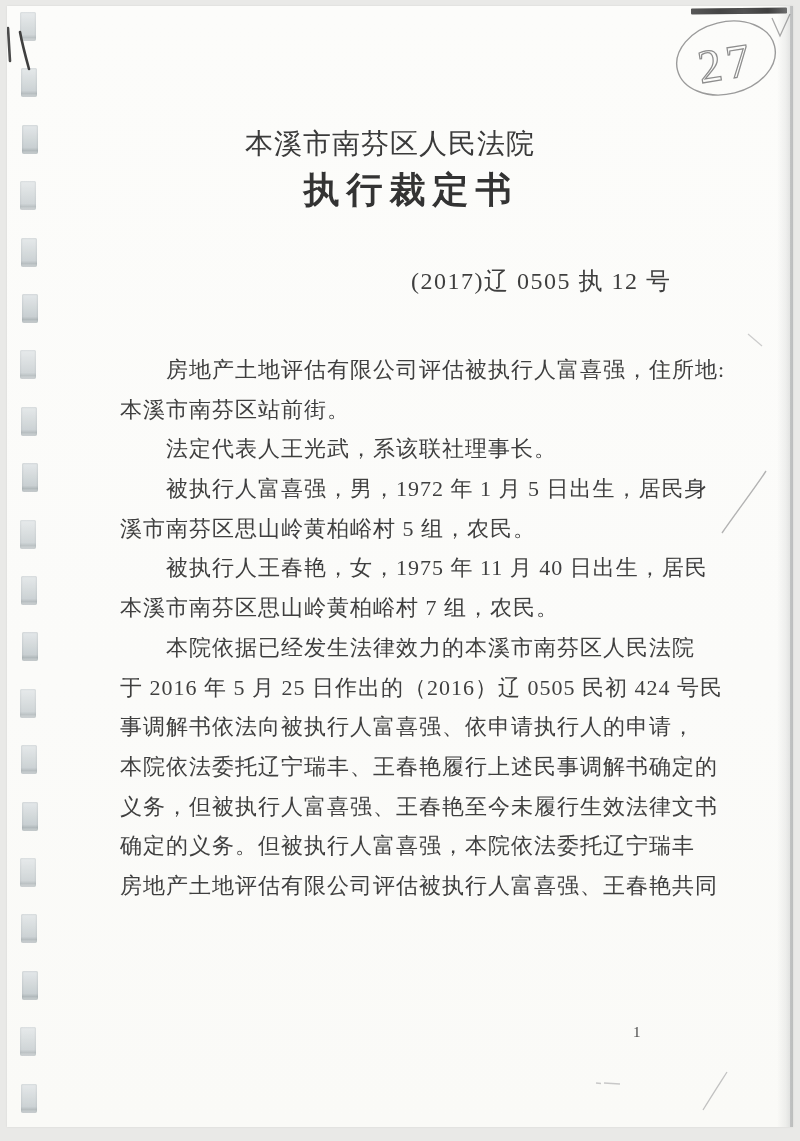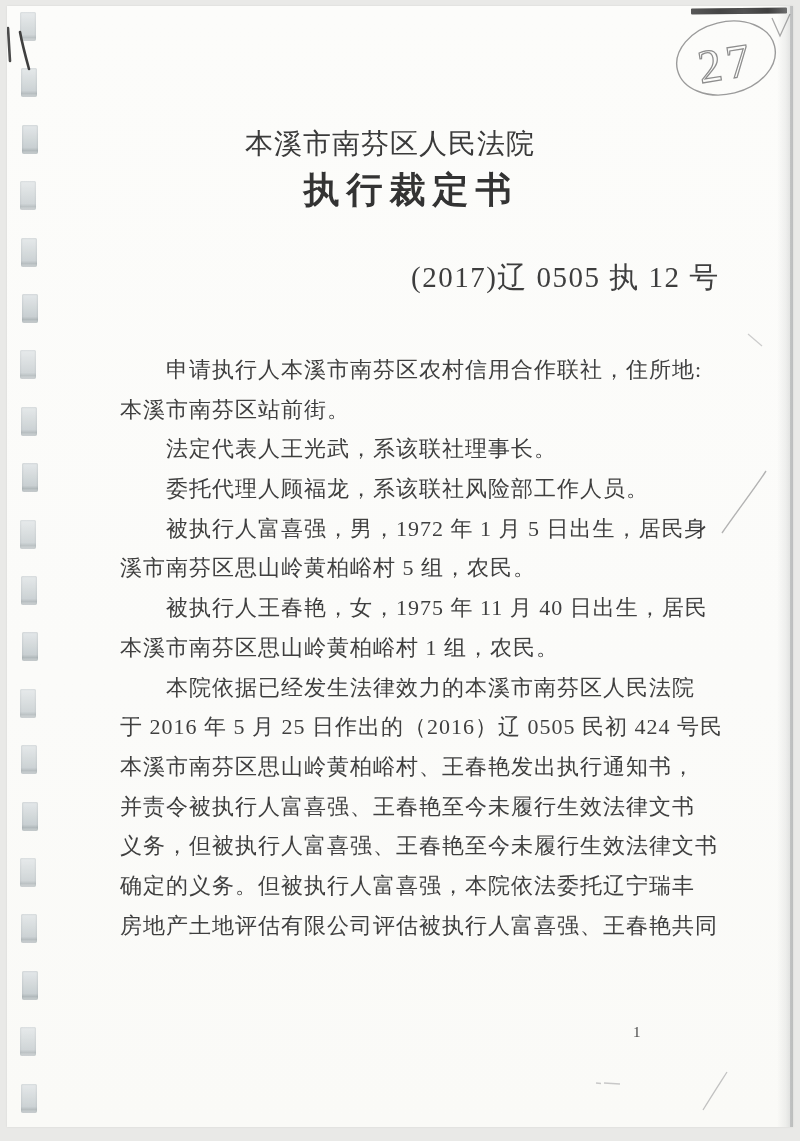--- a/index.html
+++ b/index.html
@@ -40,22 +40,22 @@
     position:absolute;top:119px;left:0;width:786px;text-align:center;
     transform:translateX(-10px);
     font-size:28px;letter-spacing:1px;color:#3a3a3a;font-weight:400;
   }
   .doc-title{
     position:absolute;top:160px;left:0;width:786px;text-align:center;
     transform:translateX(11px);
     font-size:36px;font-weight:700;letter-spacing:7px;color:#333;
   }
   .case-number{
-    position:absolute;top:252px;left:404px;
-    font-size:29px;letter-spacing:1.5px;color:#3e3e3e;white-space:nowrap;
+    position:absolute;top:259px;left:404px;
+    font-size:24px;letter-spacing:1.5px;color:#3e3e3e;white-space:nowrap;
   }
   .doc-body{
     position:absolute;top:344px;left:113px;width:604px;color:#3f3f3f;
   }
   .doc-body .line{
     height:39.7px;line-height:39.7px;font-size:22px;letter-spacing:1px;
     white-space:nowrap;
   }
   .doc-body .line.indent{padding-left:46px;}
   .page-number{
@@ -98,32 +98,31 @@
 
   <div class="dark-band"></div>
 
   <div class="court-name">本溪市南芬区人民法院</div>
 
   <div class="doc-title">执行裁定书</div>
 
   <div class="case-number">(2017)辽 0505 执 12 号</div>
 
   <div class="doc-body">
-      <div class="line indent">申请执行人本溪市南芬区农村信用合作联社，住所地:</div>
+      <div class="line indent">房地产土地评估有限公司评估被执行人富喜强，住所地:</div>
       <div class="line">本溪市南芬区站前街。</div>
       <div class="line indent">法定代表人王光武，系该联社理事长。</div>
-      <div class="line indent">委托代理人顾福龙，系该联社风险部工作人员。</div>
       <div class="line indent">被执行人富喜强，男，1972 年 1 月 5 日出生，居民身</div>
       <div class="line">溪市南芬区思山岭黄柏峪村 5 组，农民。</div>
       <div class="line indent">被执行人王春艳，女，1975 年 11 月 40 日出生，居民</div>
-      <div class="line">本溪市南芬区思山岭黄柏峪村 1 组，农民。</div>
+      <div class="line">本溪市南芬区思山岭黄柏峪村 7 组，农民。</div>
       <div class="line indent">本院依据已经发生法律效力的本溪市南芬区人民法院</div>
       <div class="line">于 2016 年 5 月 25 日作出的（2016）辽 0505 民初 424 号民</div>
-      <div class="line">本溪市南芬区思山岭黄柏峪村、王春艳发出执行通知书，</div>
-      <div class="line">并责令被执行人富喜强、王春艳至今未履行生效法律文书</div>
+      <div class="line">事调解书依法向被执行人富喜强、依申请执行人的申请，</div>
+      <div class="line">本院依法委托辽宁瑞丰、王春艳履行上述民事调解书确定的</div>
       <div class="line">义务，但被执行人富喜强、王春艳至今未履行生效法律文书</div>
       <div class="line">确定的义务。但被执行人富喜强，本院依法委托辽宁瑞丰</div>
       <div class="line">房地产土地评估有限公司评估被执行人富喜强、王春艳共同</div>
     </div>
 
   <div class="page-number">1</div>
 
   <svg class="marks-overlay" viewBox="0 0 786 1121" xmlns="http://www.w3.org/2000/svg">
 
     <path d="M13,26 C15,37 19,52 22,63" stroke="#3f3f3f" stroke-width="2.6" fill="none" stroke-linecap="round"></path>

